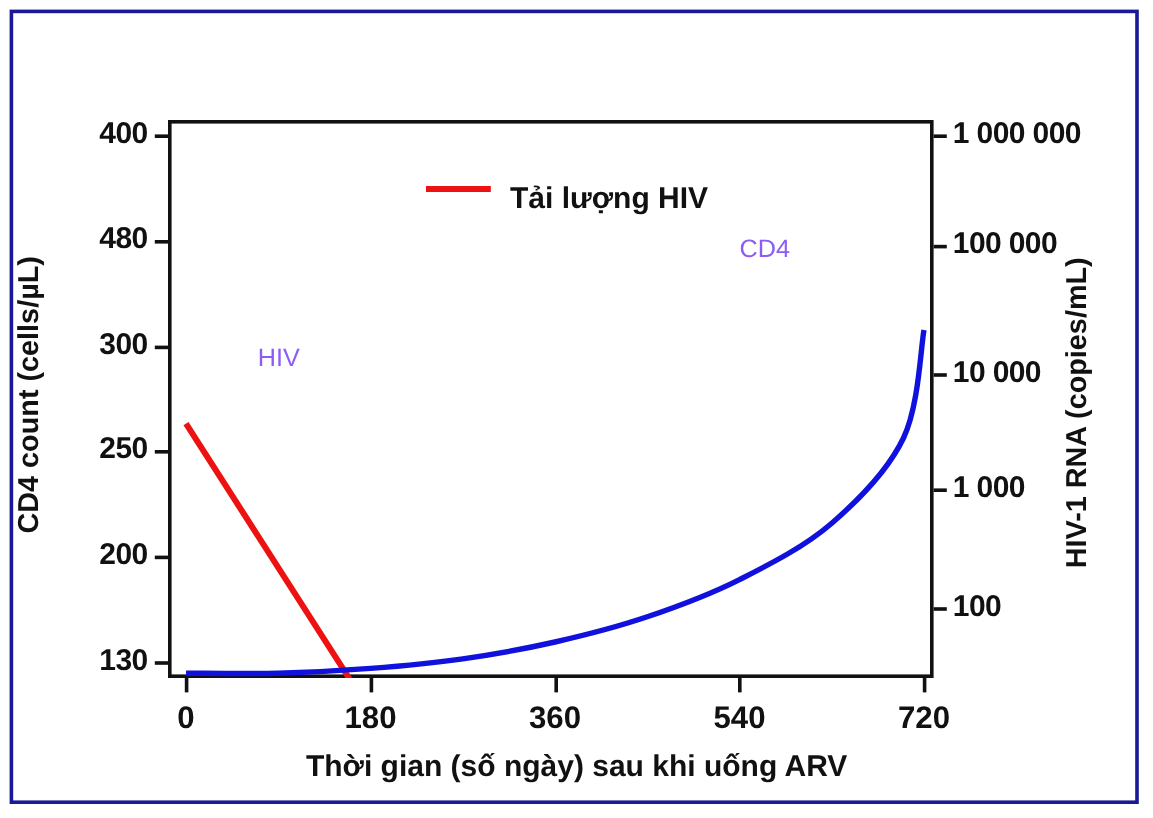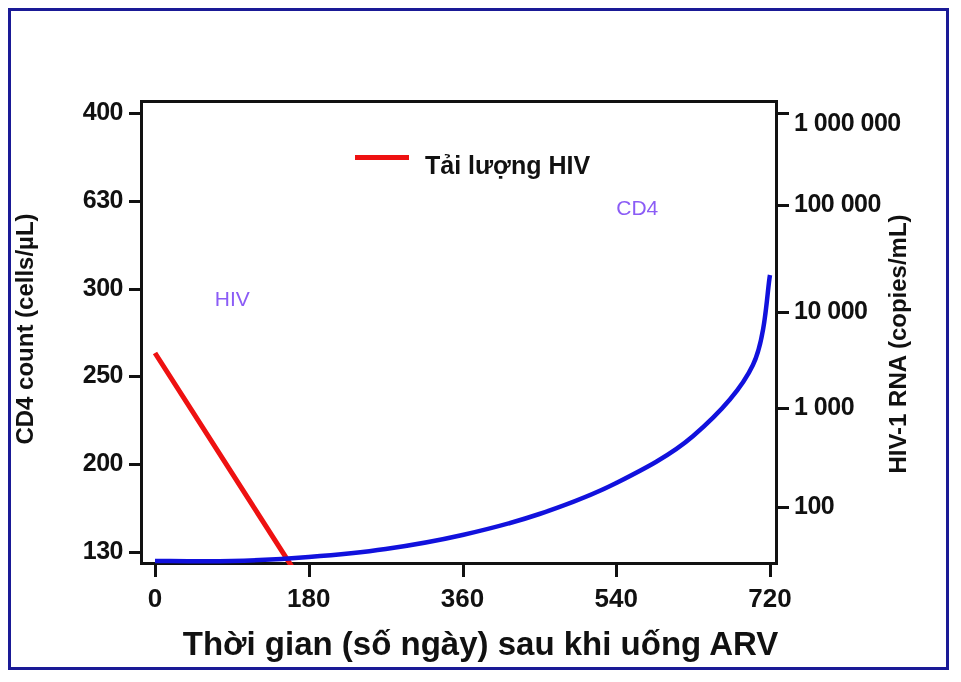--- a/index.html
+++ b/index.html
@@ -121,21 +121,21 @@
     color: #111111;
     white-space: nowrap;
   }
   #xlabel {
     position: absolute;
     left: 0;
     top: 625px;
     width: 961px;
     text-align: center;
     font-family: "Liberation Sans", sans-serif;
-    font-size: 33px;
+    font-size: 25px;
     font-weight: bold;
     color: #111111;
     white-space: nowrap;
   }
   
   #legend {
     position: absolute;
     left: 355px;
     top: 138px;
   }
@@ -190,33 +190,33 @@
       <div class="tick-left" style="left: 129px; top: 375.4px;"></div>
       <div class="tick-left" style="left: 129px; top: 287.6px;"></div>
       <div class="tick-left" style="left: 129px; top: 199.8px;"></div>
       <div class="tick-left" style="left: 129px; top: 112px;"></div>
     </div>
   <div id="left-ticklabels">
       <div class="ticklabel-left" style="left: 25px; top: 536px; width: 98px;">130</div>
       <div class="ticklabel-left" style="left: 25px; top: 448.2px; width: 98px;">200</div>
       <div class="ticklabel-left" style="left: 25px; top: 360.4px; width: 98px;">250</div>
       <div class="ticklabel-left" style="left: 25px; top: 272.6px; width: 98px;">300</div>
-      <div class="ticklabel-left" style="left: 25px; top: 184.8px; width: 98px;">630</div>
+      <div class="ticklabel-left" style="left: 25px; top: 184.8px; width: 98px;">480</div>
       <div class="ticklabel-left" style="left: 25px; top: 97px; width: 98px;">400</div>
     </div>
 
   <div id="right-ticks">
       <div class="tick-right" style="left: 778px; top: 112px;"></div>
       <div class="tick-right" style="left: 778px; top: 204px;"></div>
       <div class="tick-right" style="left: 778px; top: 311px;"></div>
       <div class="tick-right" style="left: 778px; top: 407px;"></div>
       <div class="tick-right" style="left: 778px; top: 506px;"></div>
     </div>
   <div id="right-ticklabels">
-      <div class="ticklabel-right" style="left: 794px; top: 108px; text-align: center;">1 000 000</div>
+      <div class="ticklabel-right" style="left: 794px; top: 97px; text-align: center;">1 000 000</div>
       <div class="ticklabel-right" style="left: 794px; top: 189px;">100 000</div>
       <div class="ticklabel-right" style="left: 794px; top: 296px;">10 000</div>
       <div class="ticklabel-right" style="left: 794px; top: 392px;">1 000</div>
       <div class="ticklabel-right" style="left: 794px; top: 491px;">100</div>
     </div>
 
   <div id="bottom-ticks">
       <div class="tick-bottom" style="left: 154px; top: 565px;"></div>
       <div class="tick-bottom" style="left: 307.75px; top: 565px;"></div>
       <div class="tick-bottom" style="left: 461.5px; top: 565px;"></div>

